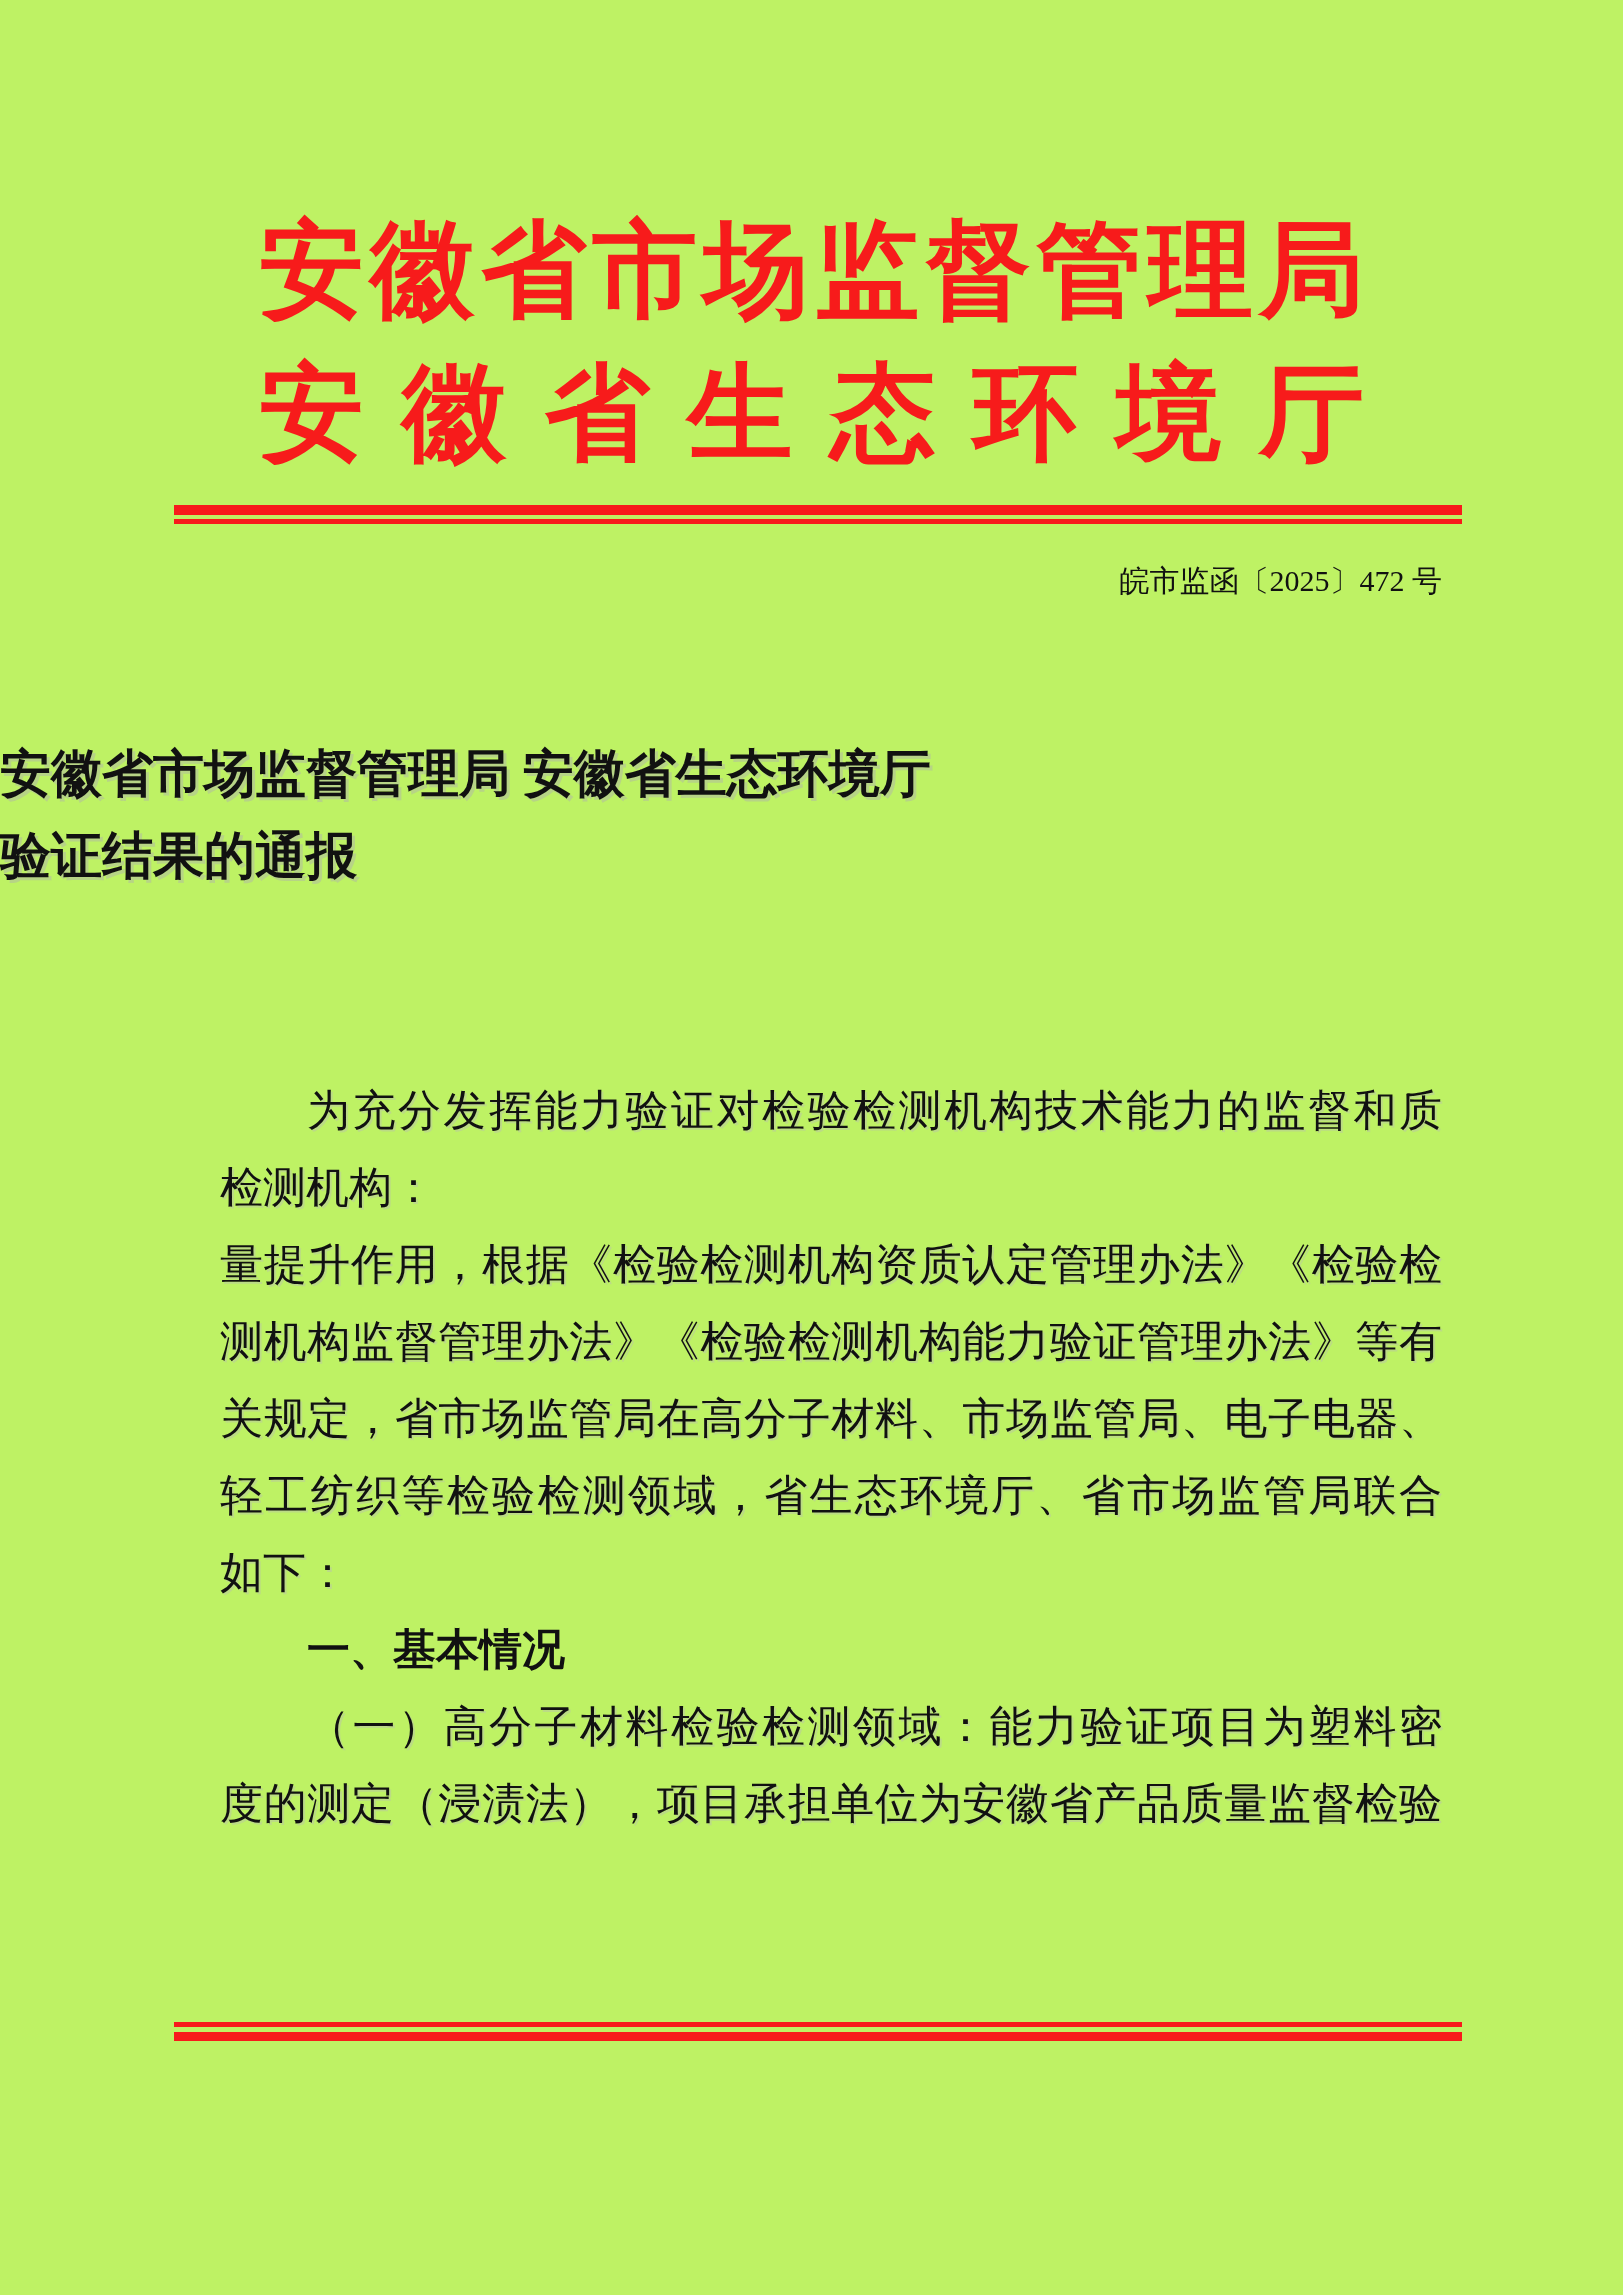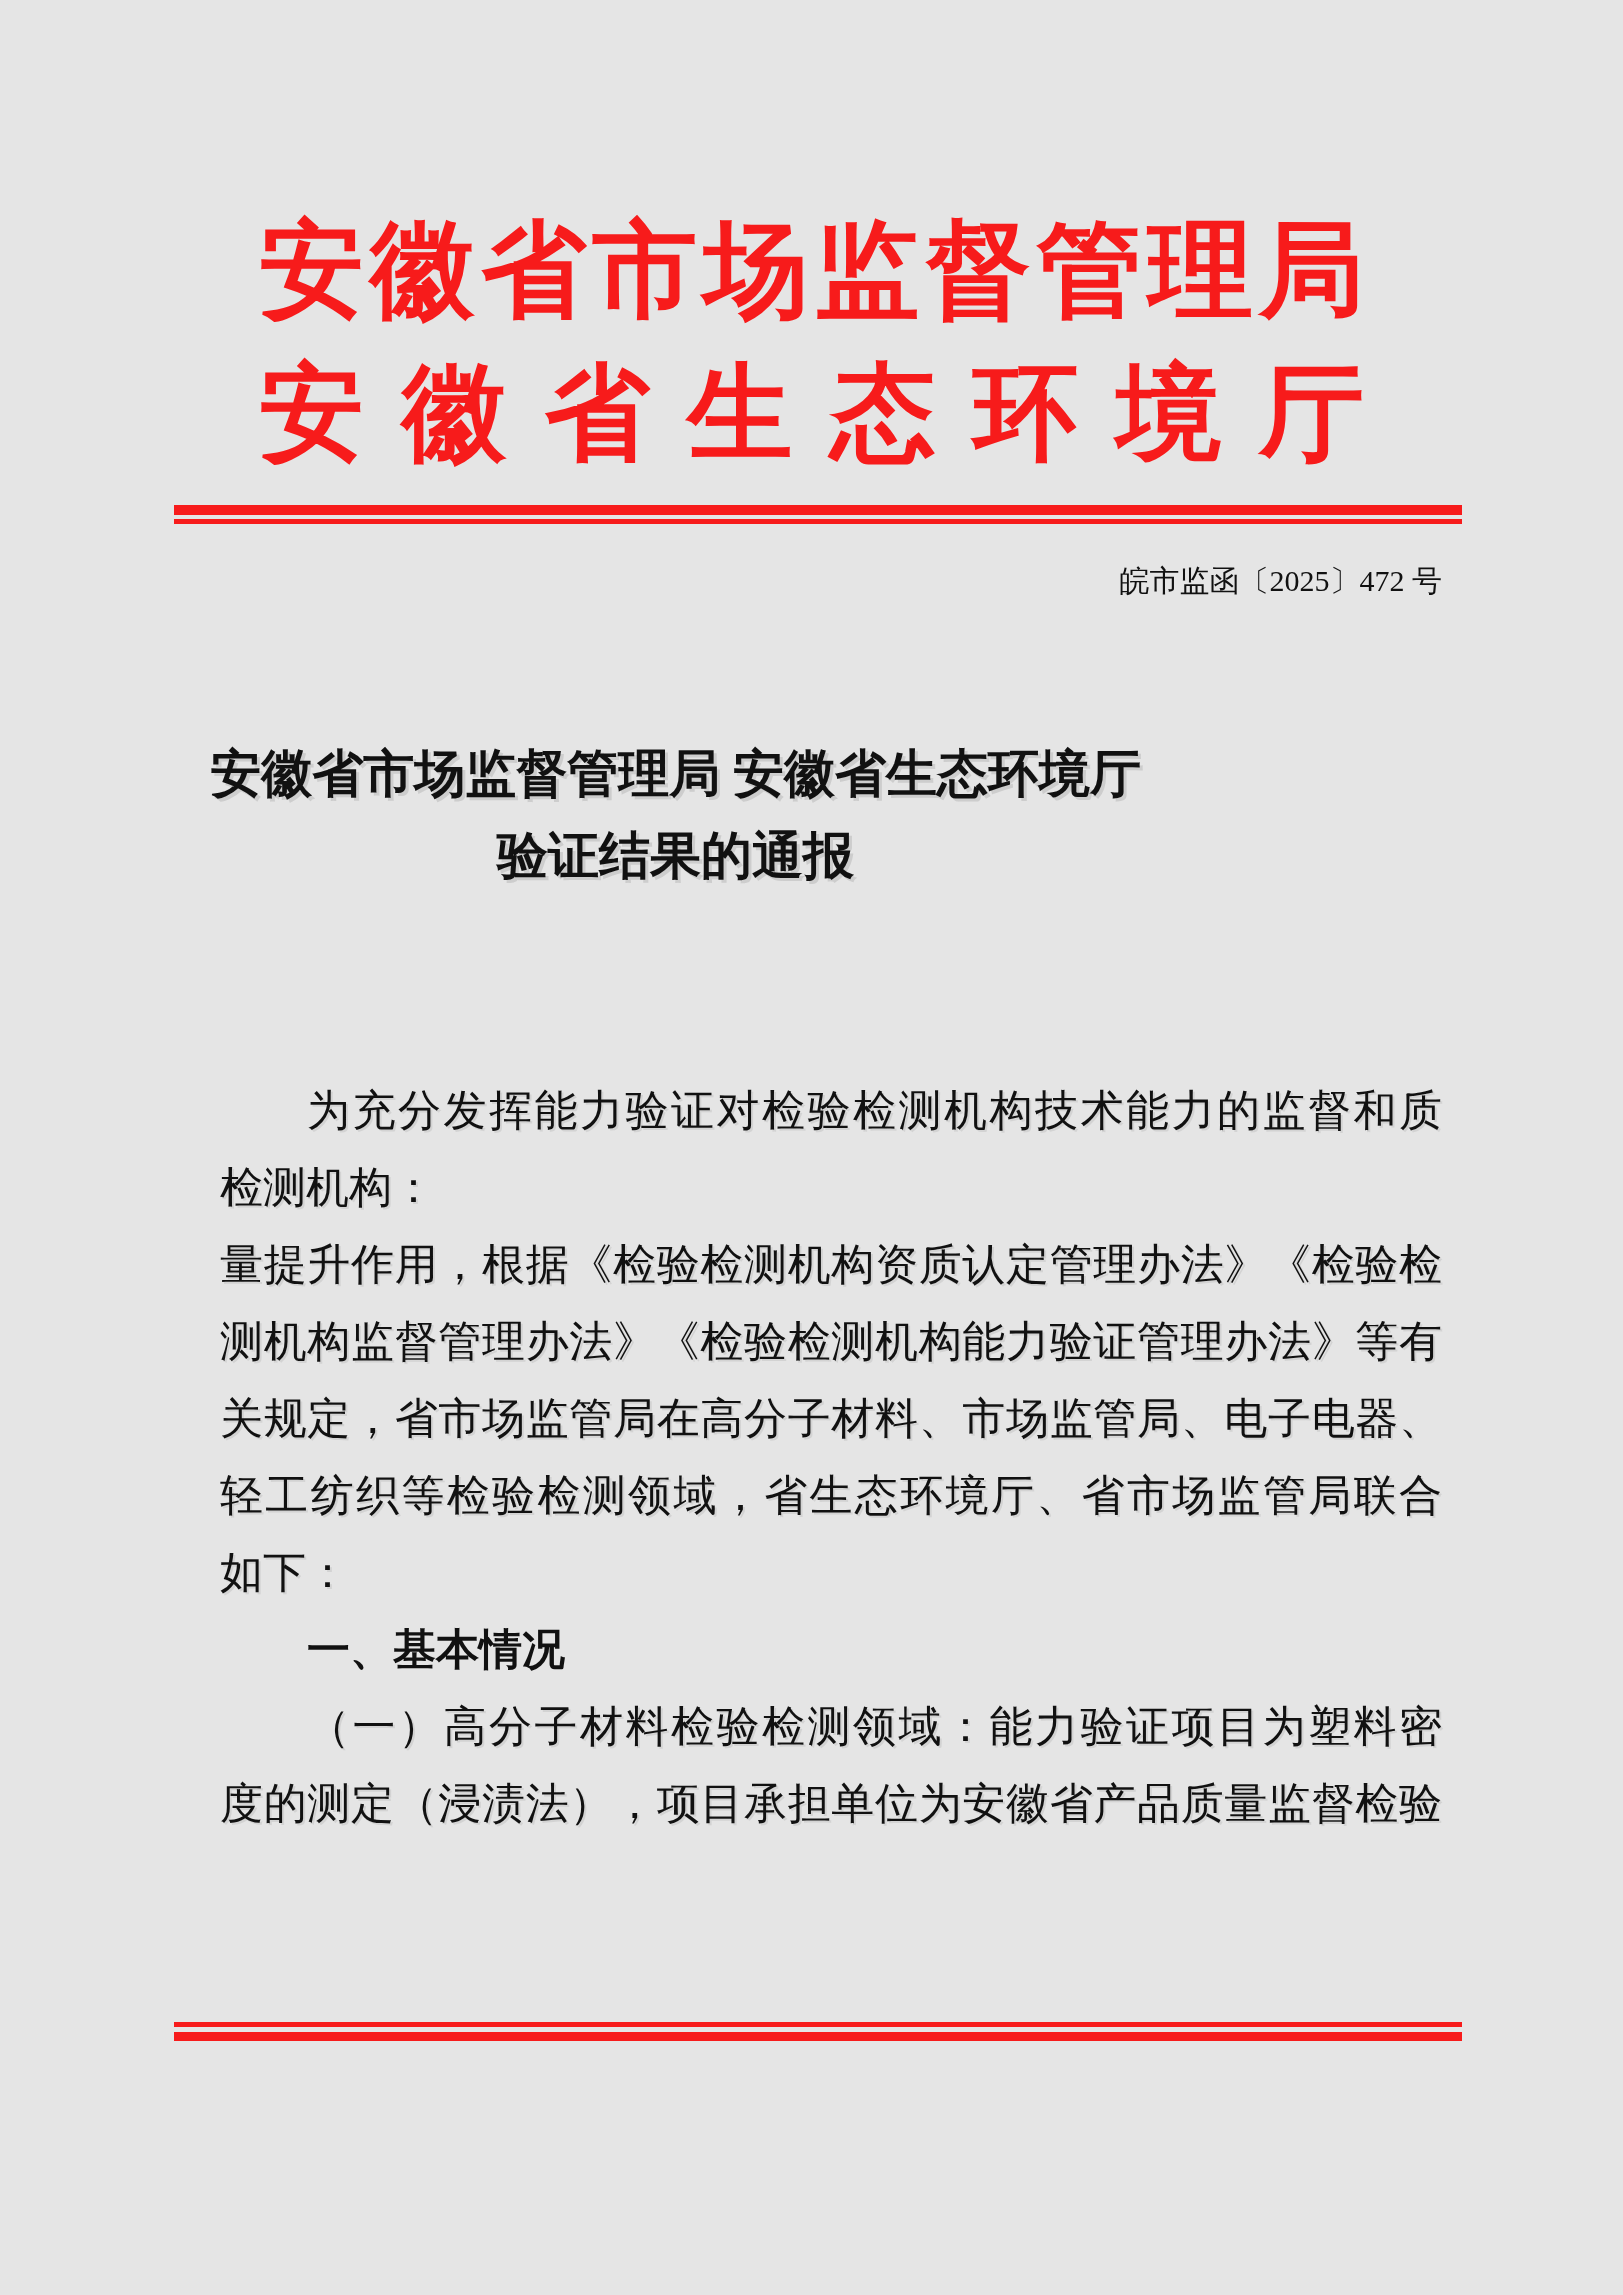--- a/index.html
+++ b/index.html
@@ -1,21 +1,21 @@
 <!DOCTYPE html>
 <html style="--red: #f71b1b; --ink: #111111;font-size:8.2px"><head>
 <meta charset="utf-8">
 <style>
   :root { --red: #f71b1b; --ink: #111111; }
   html, body { margin: 0; padding: 0; background: #ffffff; }
   .page {
     position: relative;
     width: 1623px;
     height: 2295px;
-    background: #e5e5e5;
+    background: #bef264;
     overflow: hidden;
     font-family: "Liberation Serif", serif;
     color: var(--ink);
   }
   
   .letterhead {
     position: absolute;
     top: 199px;
     left: 259px;
     width: 1105px;
@@ -50,21 +50,21 @@
     line-height: 51px;
     white-space: nowrap;
     color: var(--ink);
   }
   
   .title {
     position: absolute;
     top: 733px;
     left: 0;
     width: 1351px;
-    text-align: center;
+    text-align: left;
     font-weight: bold;
     font-size: 51px;
     color: var(--ink);
     text-shadow: 3.1px 2.6px 0 rgba(175,175,175,0.45);
   }
   .title-line { height: 82px; line-height: 82px; white-space: nowrap; }
   
   .body-text {
     position: absolute;
     top: 1072px;

